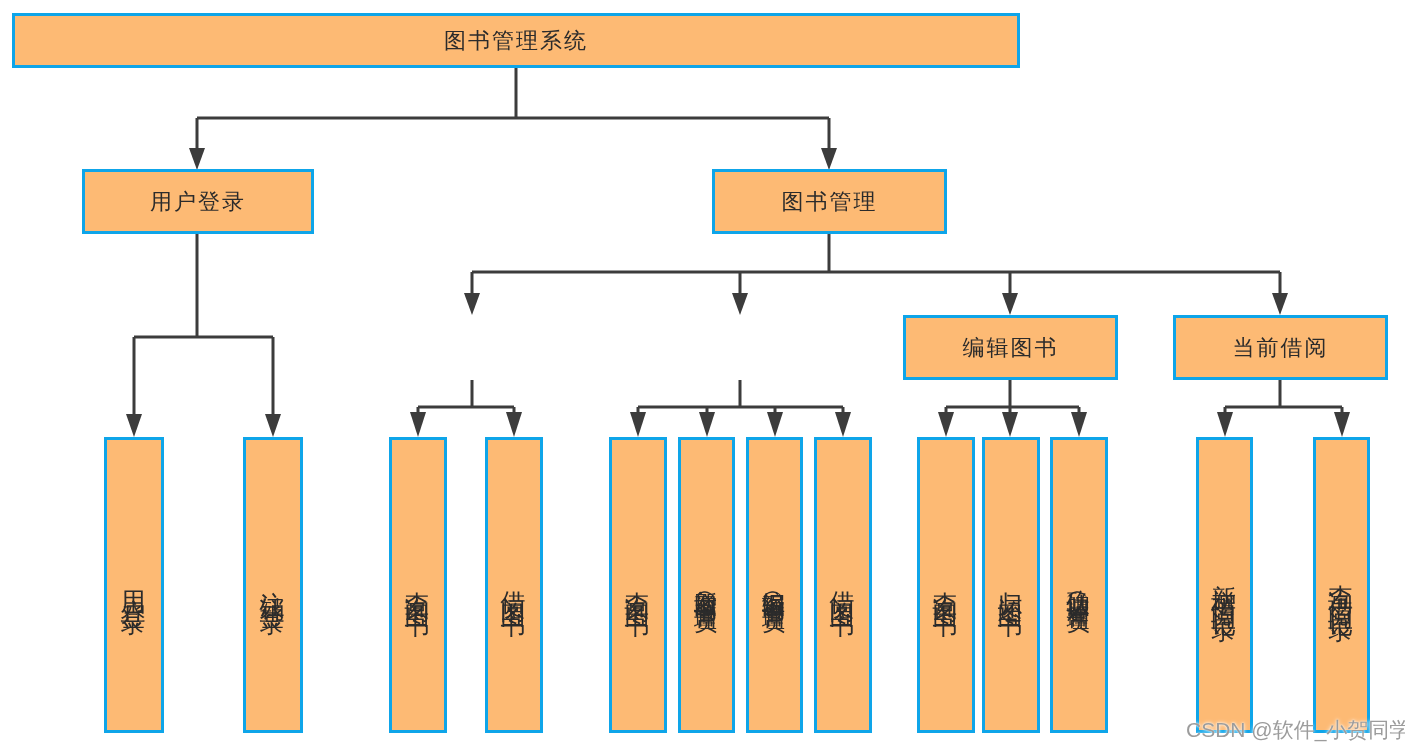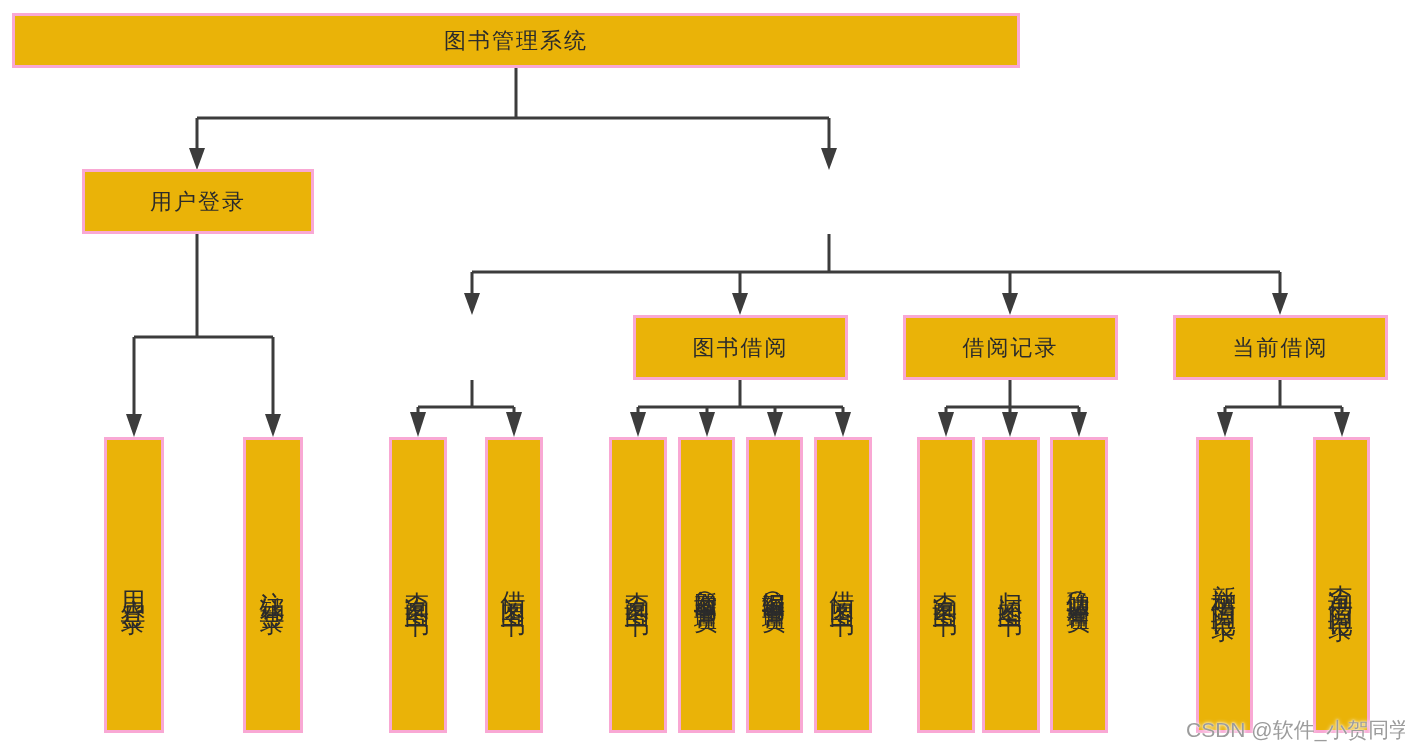--- a/index.html
+++ b/index.html
@@ -12,22 +12,22 @@
     font-family: "Liberation Sans", "DejaVu Sans", sans-serif;
   }
   .wires {
     position: absolute;
     left: 0; top: 0;
     width: 1405px; height: 747px;
   }
   .box {
     position: absolute;
     box-sizing: border-box;
-    border: 3px solid #f9a8d4;
-    background: #eab308;
+    border: 3px solid #0ea5e9;
+    background: #fdba74;
     display: flex;
     align-items: center;
     justify-content: center;
     color: #2b2b2b;
   }
   .hlabel {
     font-size: 22px;
     letter-spacing: 2px;
     white-space: nowrap;
   }
@@ -119,26 +119,26 @@
     </g>
   </svg>
 
   <div class="box root">
     <span class="hlabel">图书管理系统</span>
   </div>
 
   <div class="box lvl2a">
     <span class="hlabel">用户登录</span>
   </div>
+  <div class="box lvl2b">
+    <span class="hlabel">图书管理</span>
+  </div>
 
-  <div class="box lvl3b">
-    <span class="hlabel">图书借阅</span>
-  </div>
   <div class="box lvl3c">
-    <span class="hlabel">借阅记录</span>
+    <span class="hlabel">编辑图书</span>
   </div>
   <div class="box lvl3d">
     <span class="hlabel">当前借阅</span>
   </div>
 
   <div class="box leaf l1">
     <span class="vlabel">用户登录</span>
   </div>
   <div class="box leaf l2">
     <span class="vlabel">注销登录</span>

